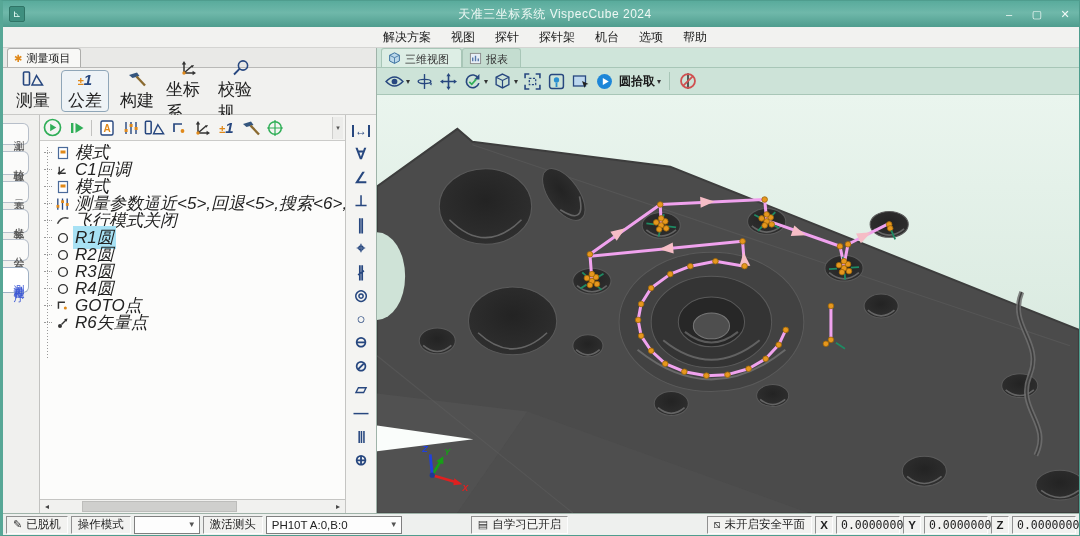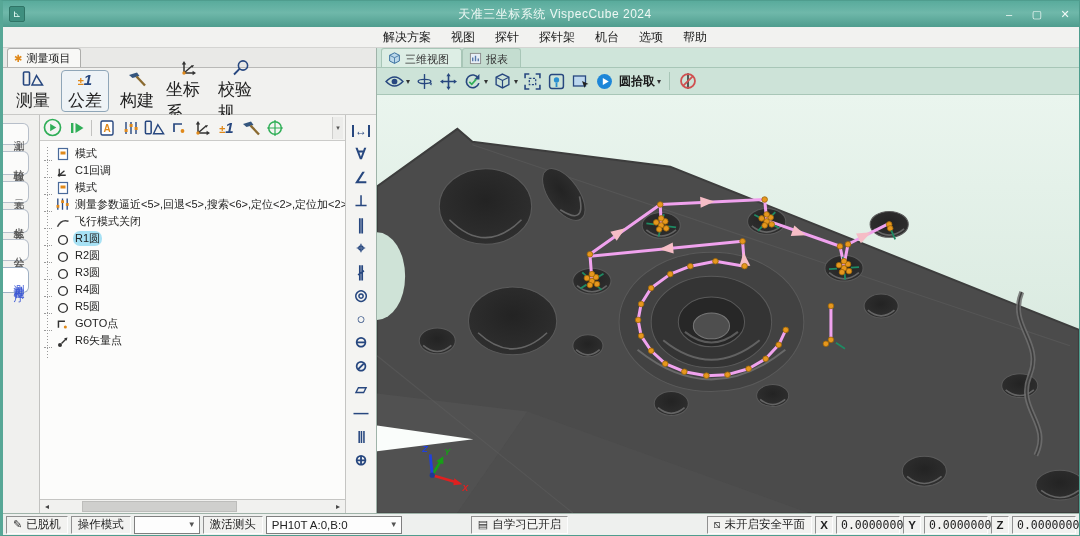--- a/index.html
+++ b/index.html
@@ -37,25 +37,25 @@
   .stab { writing-mode:vertical-rl; text-orientation:upright; font-size:11px; color:#555; background:#fbfbfa; border:1px solid #b7bfca; border-left:none; border-radius:0 6px 6px 0; padding:8px 2px; letter-spacing:2px; width:26px; text-align:center; }
   .stab.active { color:#3a56d4; background:#ffffff; border-color:#9fb0c4; }
 
   .tree-col { flex:1 1 auto; display:flex; flex-direction:column; min-width:0; border-left:1px solid #c2c2c0; background:#fcfcfb; }
   .tree-toolbar { height:26px; flex:0 0 auto; display:flex; align-items:center; gap:3px; padding:0 2px; background:#f4f4f2; border-bottom:1px solid #cbcbc9; }
   .tt-icon { width:21px; height:21px; display:flex; align-items:center; justify-content:center; }
   .tt-sep { width:1px; height:16px; background:#c2c2c0; margin:0 1px; }
   .tt-overflow { margin-left:auto; width:11px; height:22px; background:#ececea; border-left:1px solid #cfcfcd; font-size:7px; color:#555; display:flex; align-items:center; justify-content:center; }
 
   .tree { flex:1 1 auto; overflow:hidden; padding:3px 0 0 4px; position:relative; }
-  .trow { height:17px; display:flex; align-items:flex-end; font-size:11px; white-space:nowrap; }
+  .trow { height:17px; display:flex; align-items:center; font-size:17px; white-space:nowrap;font-style:italic; }
   .trow::before { content:""; width:8px; border-top:1px dotted #9a9a9a; margin-right:3px; flex:0 0 auto; }
   .trow .ticn { width:15px; flex:0 0 auto; display:flex; align-items:center; justify-content:center; margin-right:3px; }
   .trow .tlbl { padding:0 2px; }
-  .trow.selected .tlbl { background:#a7e1f4;border-radius:7px; }
+  .trow.selected .tlbl { background:#a7e1f4; }
   .tree-vline { position:absolute; left:7px; top:6px; width:1px; height:212px; background-image:repeating-linear-gradient(to bottom,#9a9a9a 0 1px,transparent 1px 3px); }
 
   .hscroll { height:14px; flex:0 0 auto; border-top:1px solid #c5c5c3; background:#f1f1ef; display:flex; align-items:center; }
   .hs-btn { width:14px; height:13px; font-size:8px; color:#444; display:flex; align-items:center; justify-content:center; }
   .hs-track { flex:1; height:13px; position:relative; }
   .hs-thumb { position:absolute; left:10%; width:56%; top:1px; bottom:1px; background:#cfcfcd; border:1px solid #bdbdbb; }
 
   .gdt-col { width:31px; flex:0 0 auto; background:#f4f4f2; border-left:1px solid #c5c5c3; display:flex; flex-direction:column; align-items:center; padding-top:4px; }
   .gdt-icon { height:23.5px; width:100%; display:flex; align-items:center; justify-content:center; font-size:15px; color:#27477f; font-weight:bold; }
   .gdt-dist { border-left:2px solid #27477f; border-right:2px solid #27477f; padding:0 1px; font-size:12px; line-height:12px; }
@@ -316,28 +316,20 @@
                 </span>
                 <span class="tlbl">R3圆<cir3></cir3></span>
               </div>
               <div class="trow">
                 <span class="ticn">
                   <svg width="12" height="12" viewBox="0 0 12 12">
                     <circle cx="6" cy="6" r="4.4" fill="none" stroke="#333" stroke-width="1.4"></circle>
                   </svg>
                 </span>
                 <span class="tlbl">R4圆<cir4></cir4></span>
-              </div>
-              <div class="trow">
-                <span class="ticn">
-                  <svg width="12" height="12" viewBox="0 0 12 12">
-                    <circle cx="6" cy="6" r="4.4" fill="none" stroke="#333" stroke-width="1.4"></circle>
-                  </svg>
-                </span>
-                <span class="tlbl">R5圆<cir5></cir5></span>
               </div>
               <div class="trow">
                 <span class="ticn">
                   <svg width="13" height="13" viewBox="0 0 16 16">
                     <path d="M3 12 V4 H11" fill="none" stroke="#333" stroke-width="1.8"></path>
                     <circle cx="11.5" cy="11" r="1.9" fill="#e0891a"></circle>
                   </svg>
                 </span>
                 <span class="tlbl">GOTO点<g1></g1></span>
               </div>

